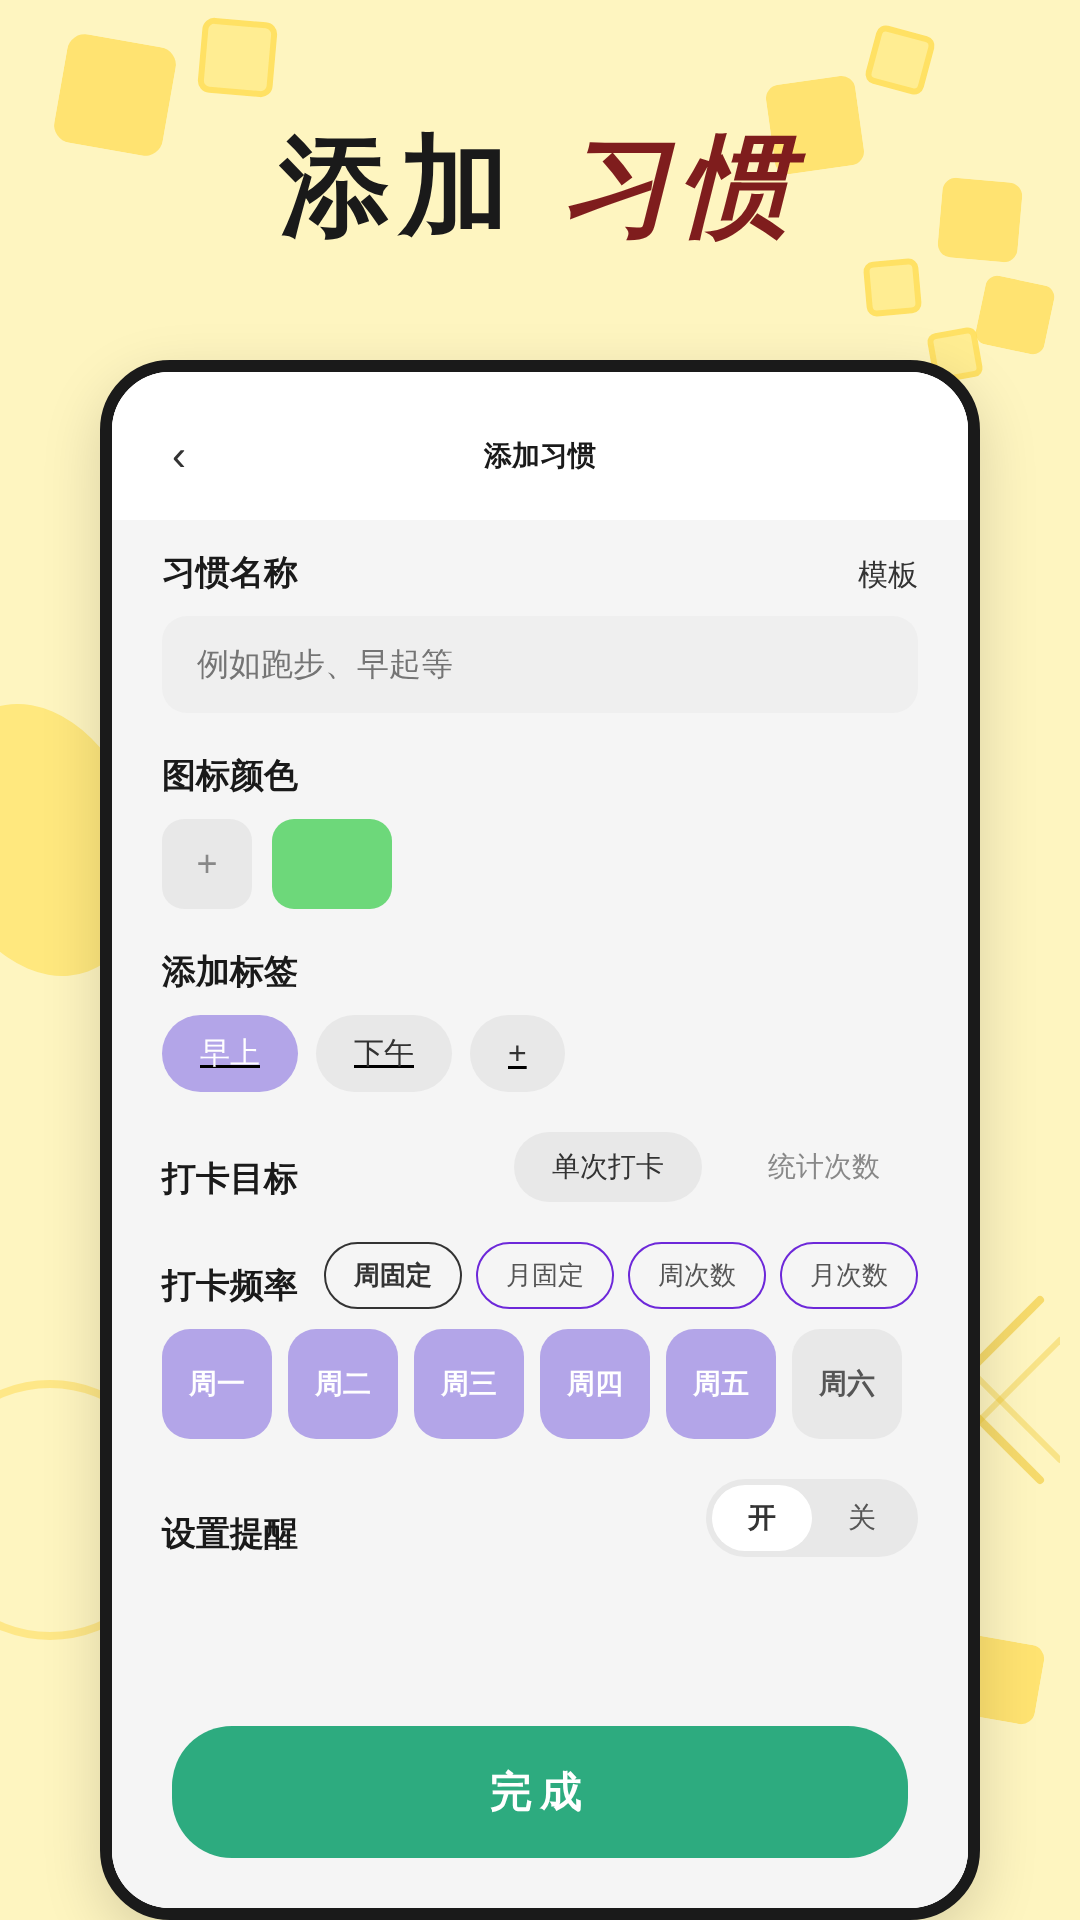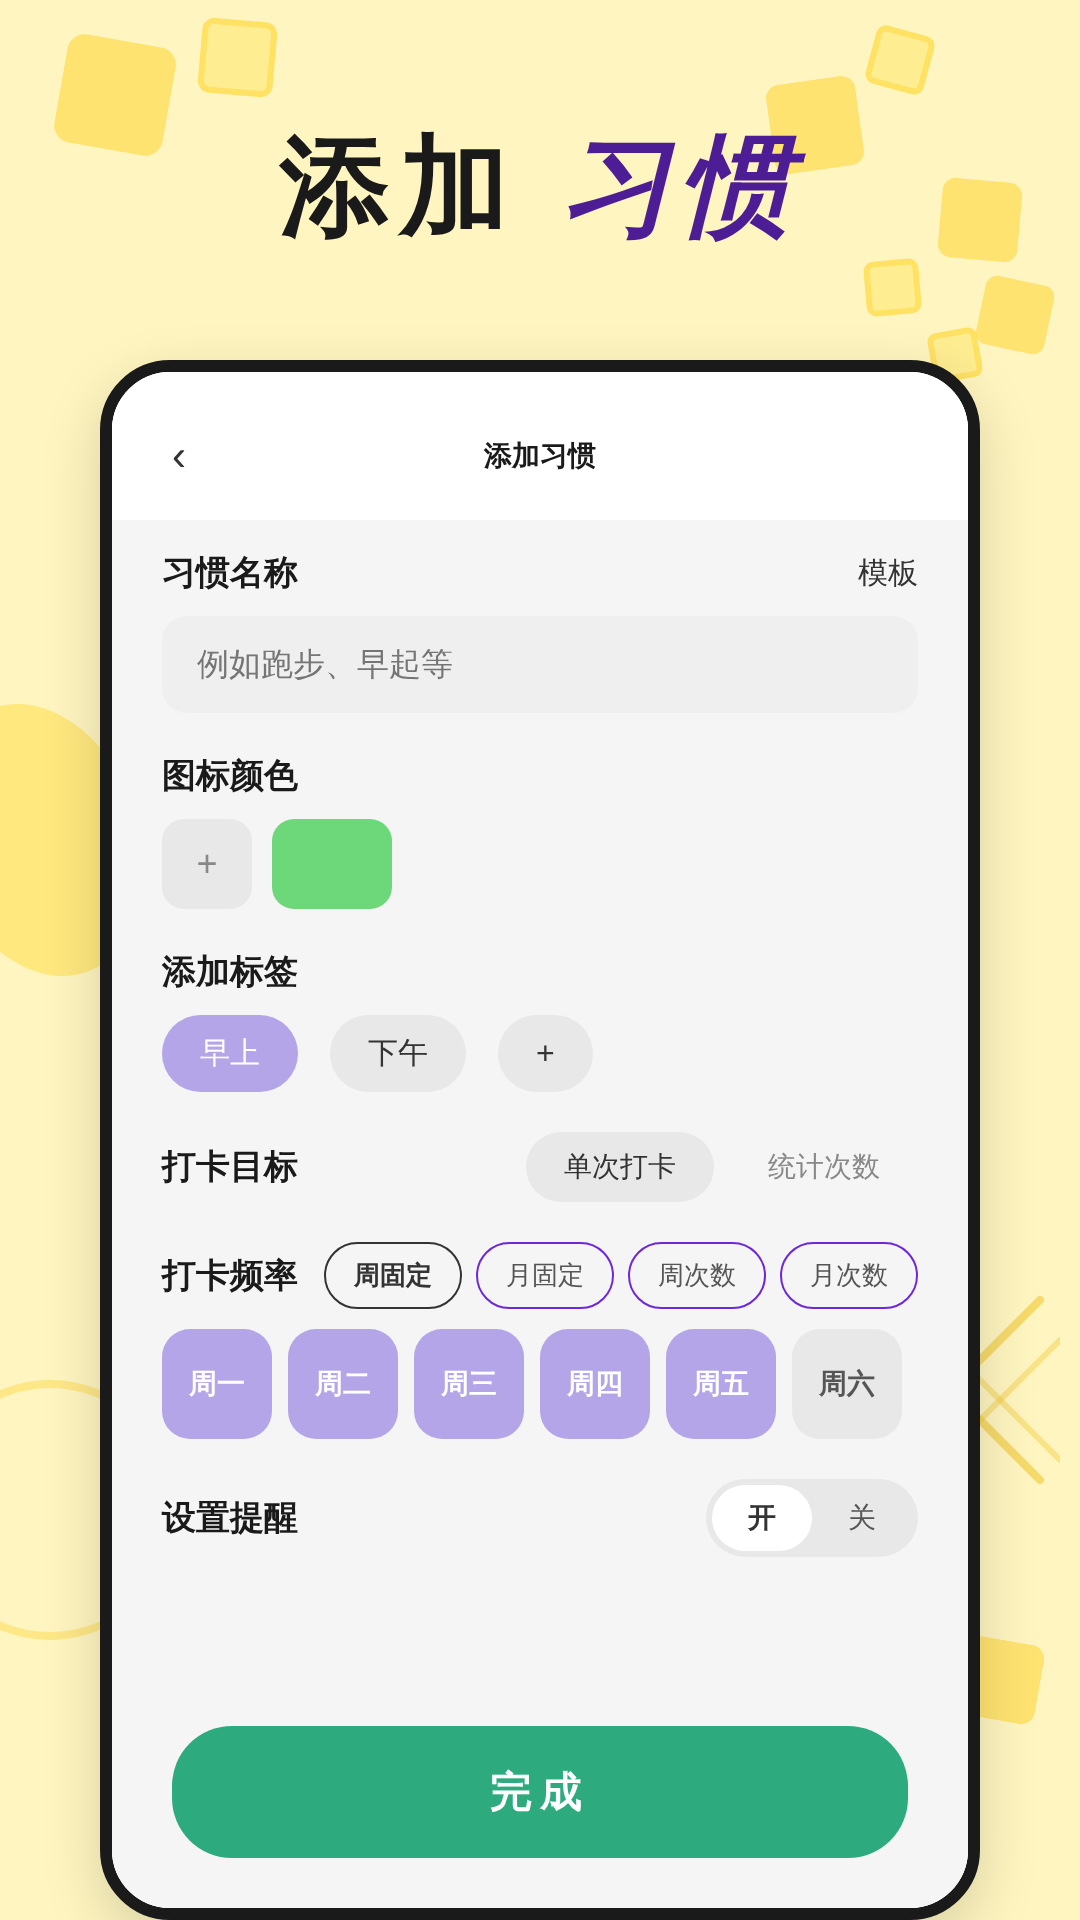--- a/index.html
+++ b/index.html
@@ -44,21 +44,21 @@
       font-weight: 900;
       letter-spacing: 10px;
       line-height: 1.2;
     }
 
     .title-black {
       color: #1a1a1a;
     }
 
     .title-red {
-      color: #4c1d95;
+      color: #7f1d1d;
       font-style: italic;
     }
 
     
     .oval-left {
       position: absolute;
       width: 200px;
       height: 280px;
       background: rgba(255, 220, 60, 0.5);
       border-radius: 50%;
@@ -124,21 +124,21 @@
     }
 
     
     .section {
       margin-bottom: 40px;
     }
 
     .section-header {
       display: flex;
       justify-content: space-between;
-      align-items: center;
+      align-items: flex-end;
       margin-bottom: 20px;
     }
 
     .section-label {
       font-size: 34px;
       font-weight: 600;
       color: #1a1a1a;
     }
 
     .section-action {
@@ -184,21 +184,22 @@
       height: 90px;
       border-radius: 22px;
       background: #6dd87a;
       cursor: pointer;
     }
 
     
     .tags-row {
       display: flex;
       flex-wrap: wrap;
-      gap: 32px;
+      gap: 18px;
+      text-decoration: underline;
     }
 
     .tag {
       padding: 18px 38px;
       border-radius: 50px;
       font-size: 30px;
       font-weight: 500;
       cursor: pointer;
       border: none;
     }
@@ -215,21 +216,21 @@
 
     .tag.add-tag {
       background: #e8e8e8;
       color: #333;
       font-size: 32px;
     }
 
     
     .checkin-options {
       display: flex;
-      gap: 16px;
+      gap: 28px;
     }
 
     .checkin-opt {
       padding: 16px 38px;
       border-radius: 50px;
       font-size: 28px;
       cursor: pointer;
       border: none;
     }
 

